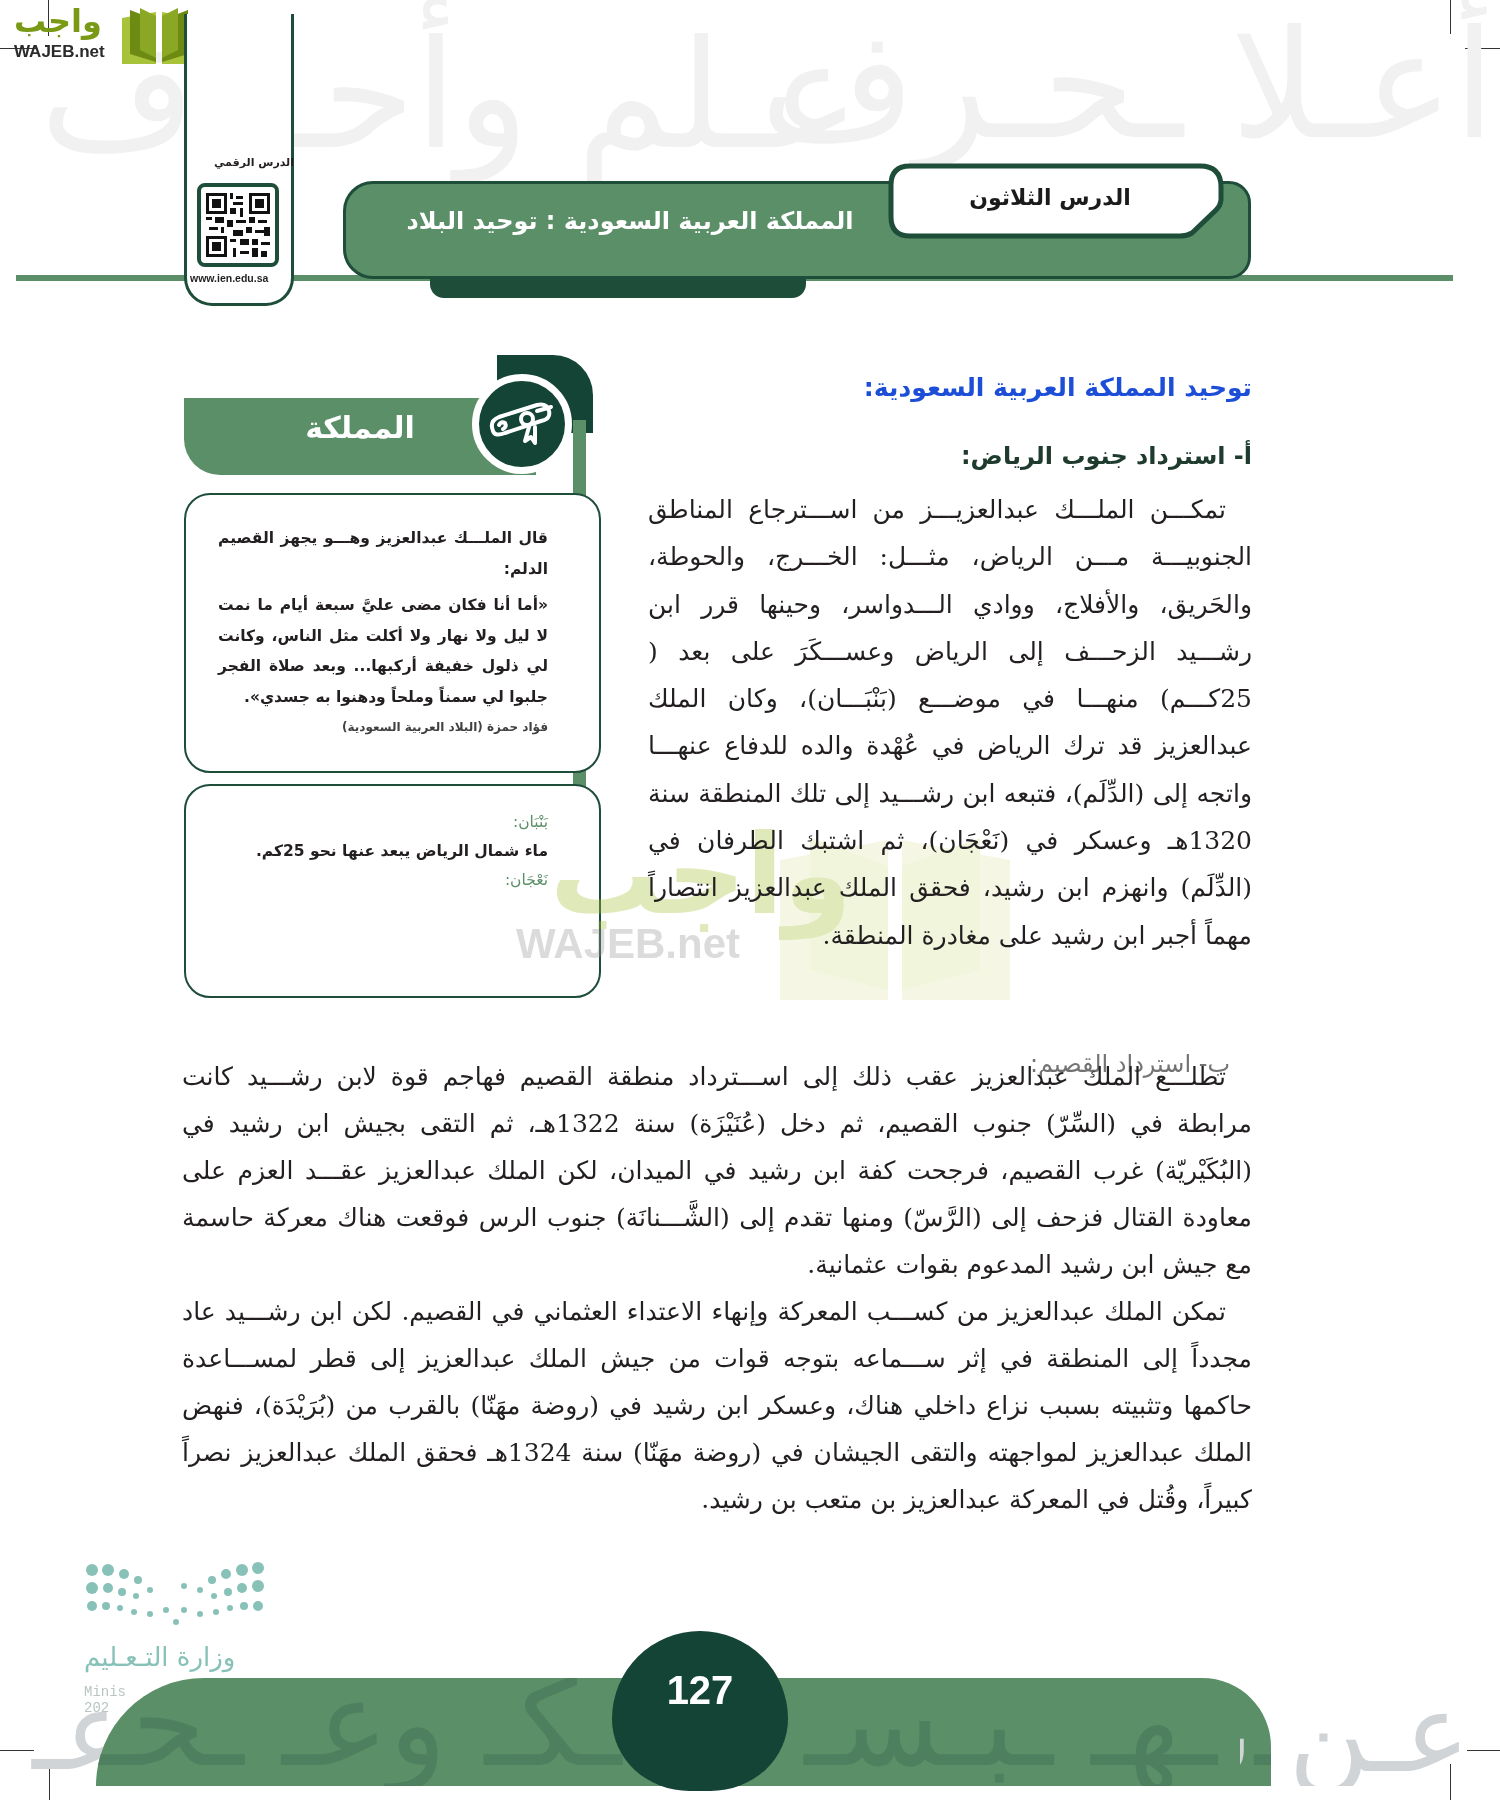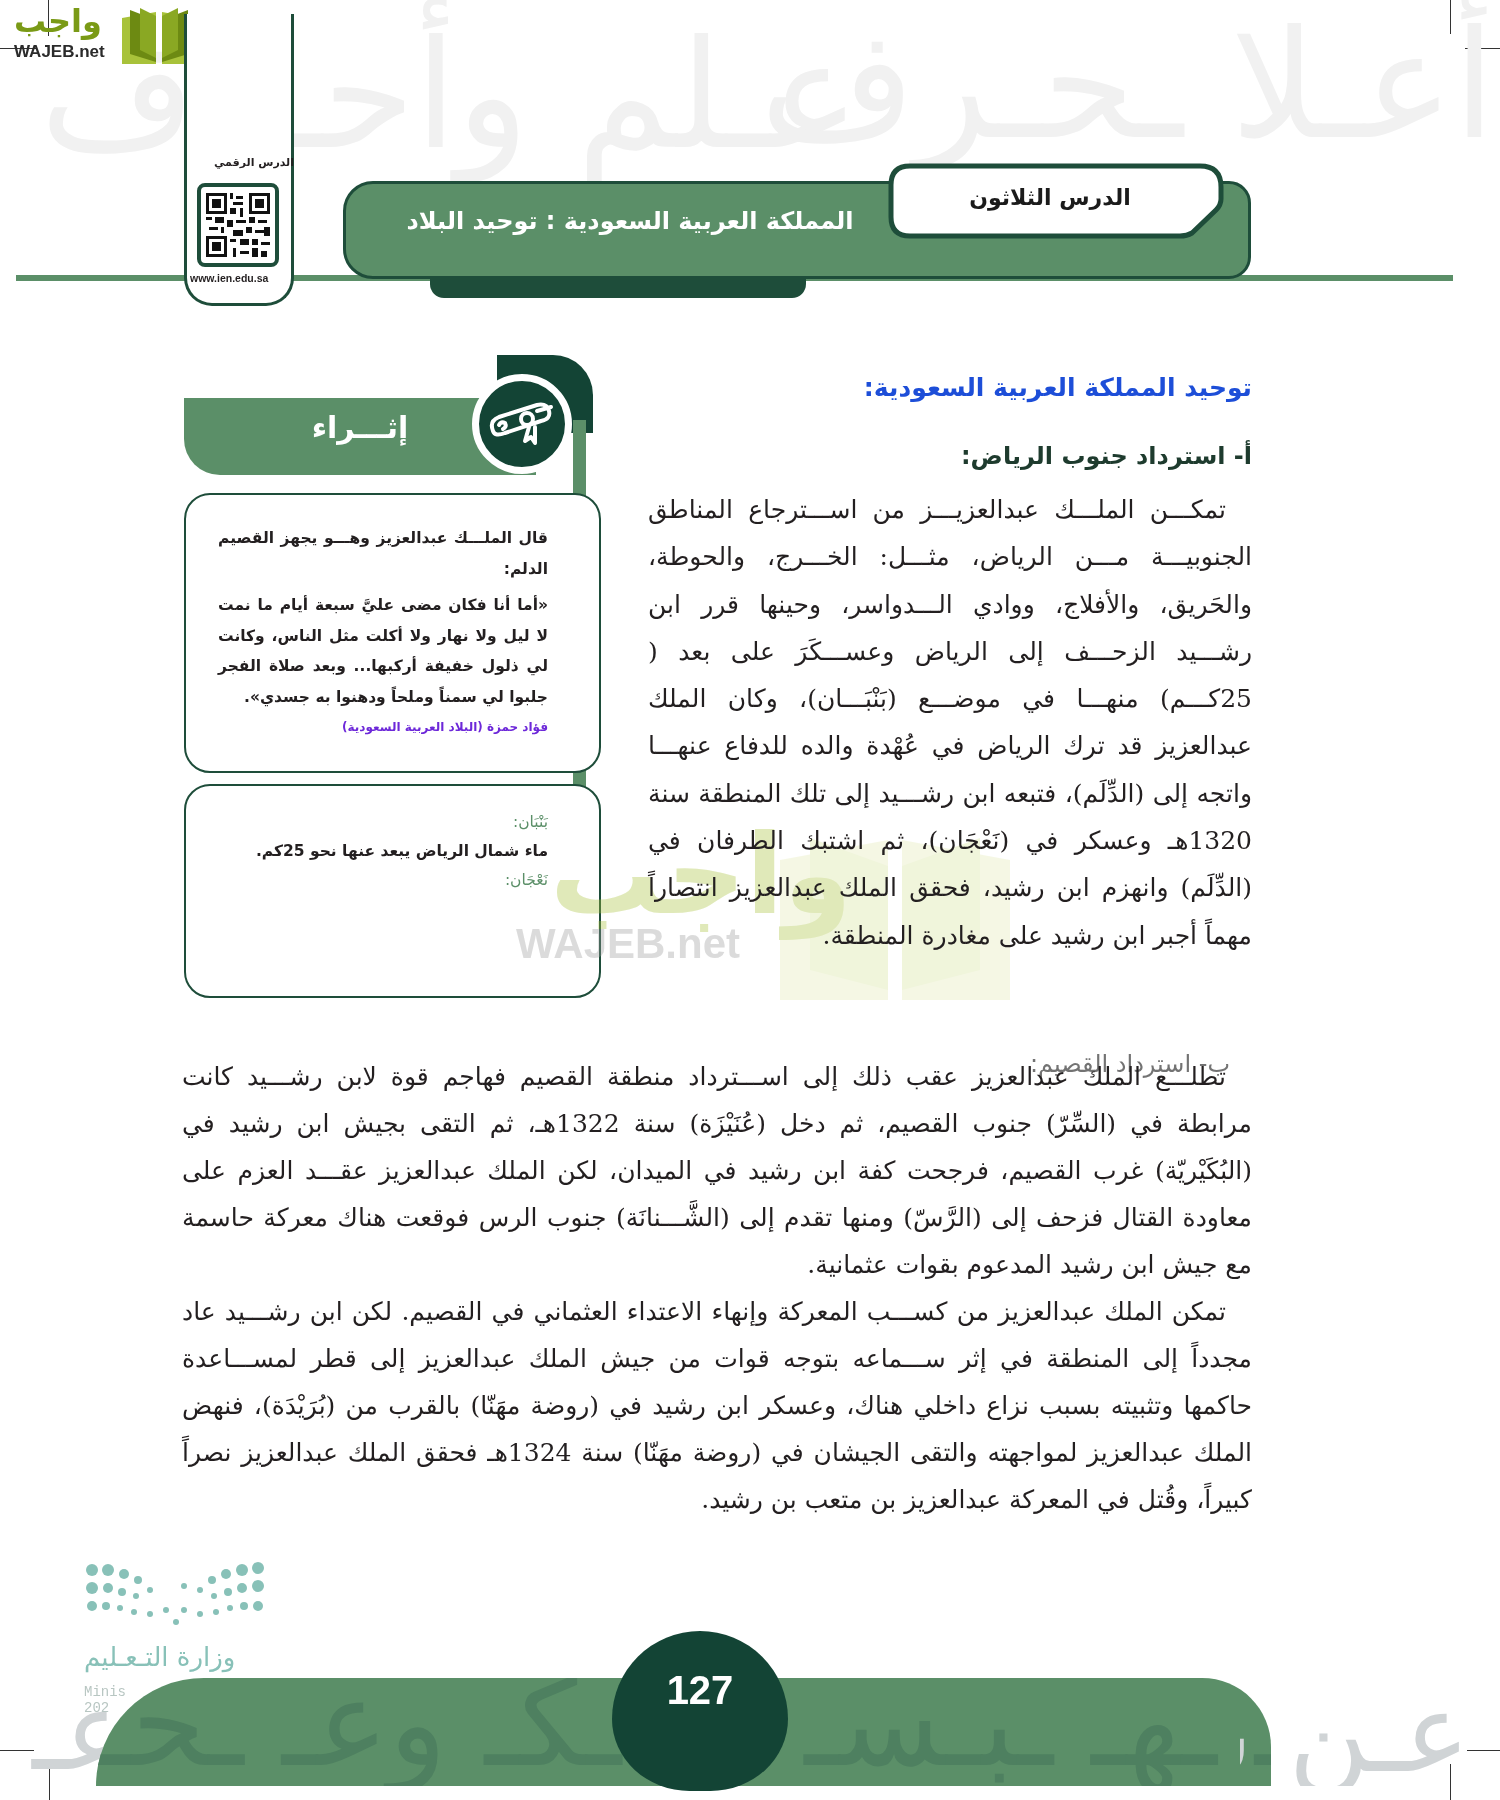--- a/index.html
+++ b/index.html
@@ -38,21 +38,21 @@
   .enr-header { position: absolute; left: 184px; top: 398px; width: 352px; height: 77px; background: #5b8f68; border-radius: 0 0 0 36px; }
   .enr-title { position: absolute; left: 220px; top: 410px; width: 280px; text-align: center; color: #fff; font-size: 30px; font-weight: bold; }
   .enr-icon { position: absolute; left: 472px; top: 374px; width: 100px; height: 100px; border-radius: 50%; background: #134435; border: 7px solid #fff; box-shadow: 0 0 0 0 #fff; }
   .enr-icon svg { width: 100%; height: 100%; }
 
   .card { position: absolute; background: #fff; border: 2.5px solid #1e4d3a; border-radius: 26px; }
   .card1 { left: 184px; top: 493px; width: 417px; height: 280px; }
   .card2 { left: 184px; top: 784px; width: 417px; height: 214px; }
   .c1-intro { top: 523px; left: 218px; width: 330px; position: absolute; font-size: 15.5px; font-weight: bold; line-height: 31px; text-align: justify; text-align-last: right; }
   .c1-quote { top: 590px; left: 218px; width: 330px; position: absolute; font-size: 15.5px; font-weight: bold; line-height: 30.5px; text-align: justify; text-align-last: right; }
-  .c1-src { top: 720px; left: 218px; width: 330px; position: absolute; font-size: 12px; font-weight: bold; color: #6d28d9; text-align: right; }
+  .c1-src { top: 720px; left: 218px; width: 330px; position: absolute; font-size: 12px; font-weight: bold; color: #404040; text-align: right; }
   .c2-block { top: 808px; left: 205px; width: 343px; position: absolute; font-size: 15.5px; line-height: 29px; font-weight: bold; text-align: justify; text-align-last: right; }
   .gloss-term { color: #5b8f68; font-weight: normal; display: block; }
   .gloss-def { display: block; margin-left: 19px; }
 
   
   .sec-title { position: absolute; right: 248px; top: 373px; font-size: 25px; font-weight: bold; color: #1d4ed8; }
   .sub-title { position: absolute; right: 248px; top: 442px; font-size: 24px; font-weight: bold; color: #1e3b2e; }
   .para-a { position: absolute; left: 648px; top: 486px; width: 604px; font-family: "DejaVu Serif", serif; font-size: 25px; line-height: 47.3px; text-align: justify; text-align-last: right; color: #231f20; }
   .sub-title-b { position: absolute; right: 270px; top: 1050px; font-size: 24px; font-weight: normal; color: #737373; }
   .para-b { position: absolute; left: 182px; top: 1053px; width: 1070px; font-family: "DejaVu Serif", serif; font-size: 25px; line-height: 47px; text-align: justify; text-align-last: right; color: #231f20; }
@@ -151,21 +151,21 @@
 <div class="title-bar"></div>
 <div class="title-text">المملكة العربية السعودية : توحيد البلاد</div>
 <svg class="lesson-tab-border" viewBox="0 0 336 76">
   <path d="M22 3 H312 Q333 3 333 24 V36 Q333 42 328 47 L304 70 Q299 73 292 73 H22 Q3 73 3 54 V22 Q3 3 22 3 Z" fill="#fff" stroke="#1e4d3a" stroke-width="5"></path>
 </svg>
 <div class="lesson-text">الدرس الثلاثون</div>
 
 <div class="enr-corner"></div>
 <div class="enr-vline"></div>
 <div class="enr-header"></div>
-<div class="enr-title">إثـــراء</div>
+<div class="enr-title">المملكة</div>
 <div class="enr-icon">
   <svg viewBox="0 0 86 86">
     <g fill="none" stroke="#fff" stroke-width="4" stroke-linecap="round" stroke-linejoin="round">
       <path d="M14 50 Q10 40 20 36 L58 24 Q68 22 70 30 Q72 38 62 40 L26 52 Q16 56 14 50 Z"></path>
       <path d="M20 44 Q22 40 26 42 Q28 46 24 48"></path>
       <circle cx="48" cy="38" r="6"></circle>
       <path d="M50 46 L46 60 L52 56 L56 62 L56 46"></path>
       <path d="M58 30 L72 26"></path>
     </g>
   </svg>

